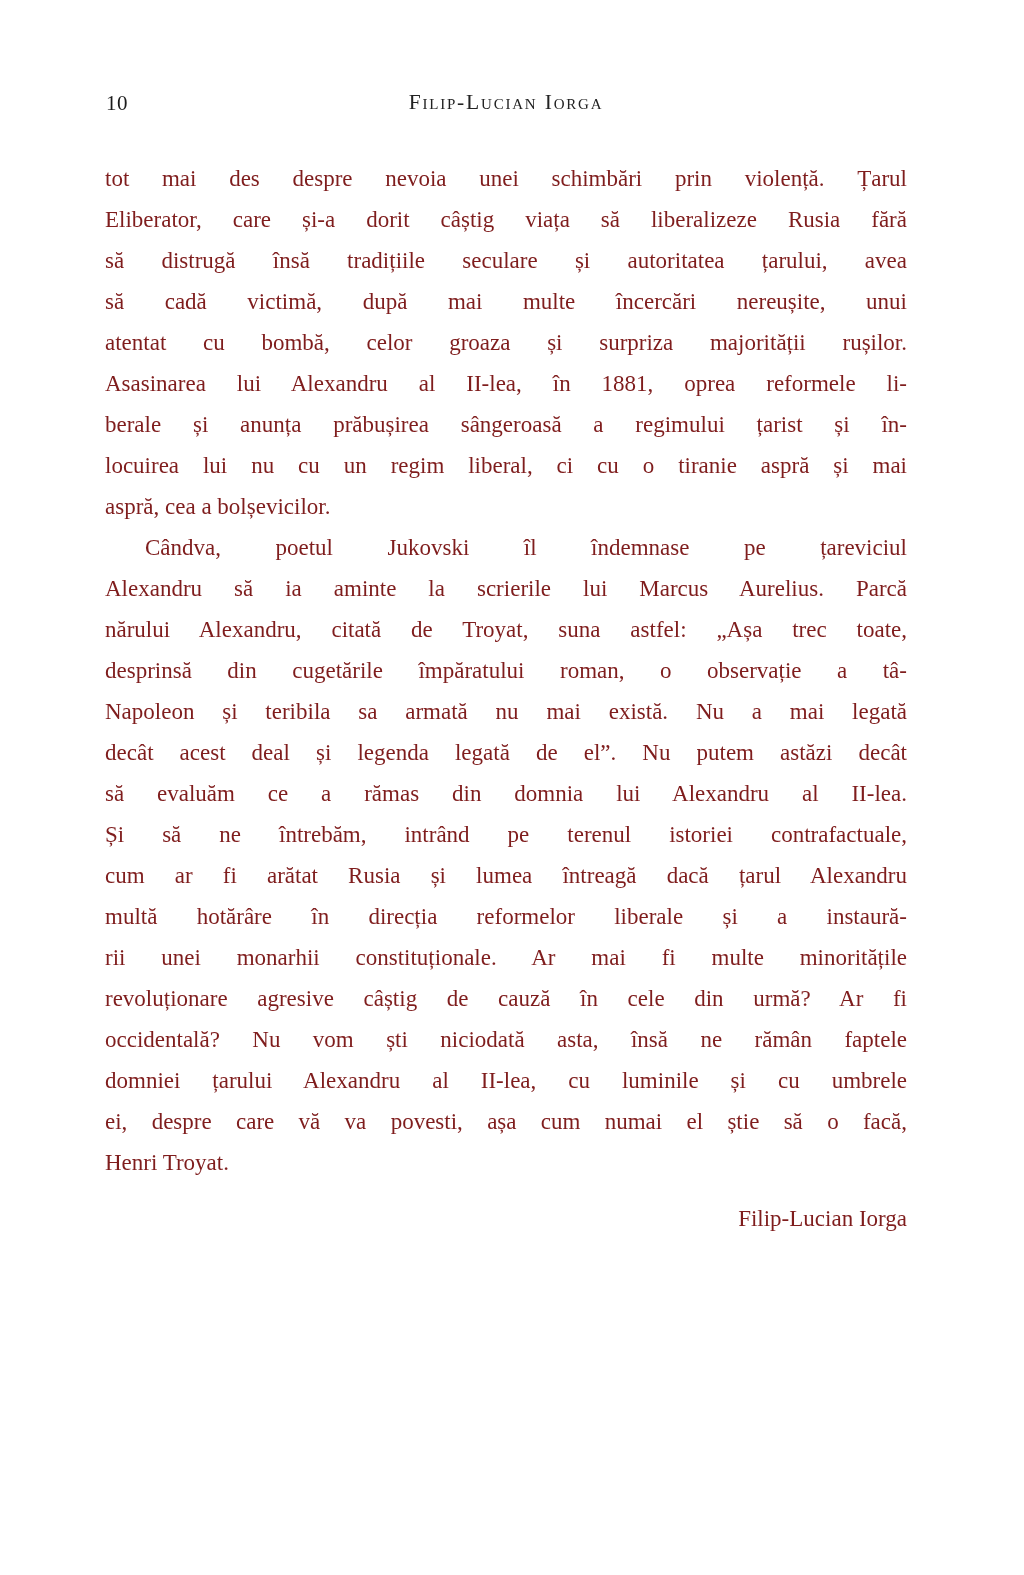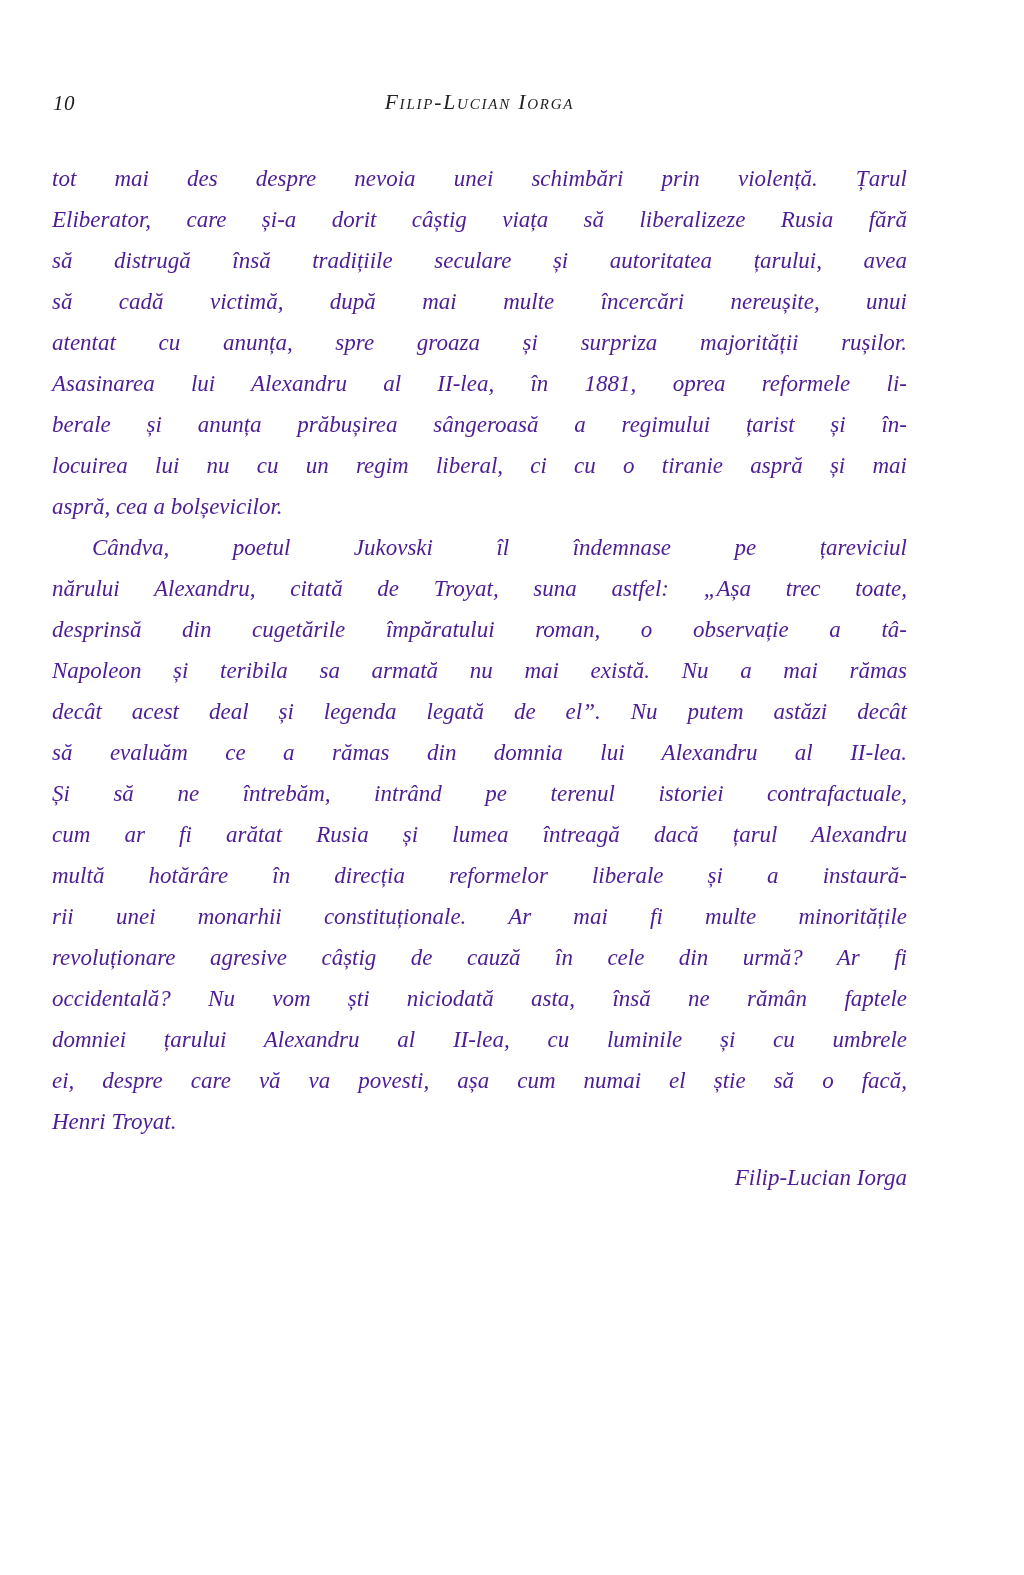--- a/index.html
+++ b/index.html
@@ -9,23 +9,22 @@
     width: 1024px;
     height: 1575px;
     font-family: "Liberation Serif", "DejaVu Serif", serif;
     color: #1b1b1b;
     -webkit-font-smoothing: antialiased;
   }
   .page {
     position: relative;
     width: 1024px;
     height: 1575px;
-    padding: 90px 117px 0 52px;
+    padding: 90px 117px 0 105px;
     overflow: hidden;
-    font-style: italic;
   }
   .running-head {
     position: relative;
     height: 26px;
     margin-bottom: 42px;
   }
   .page-number {
     position: absolute;
     left: 1px;
     top: 1px;
@@ -35,21 +34,21 @@
   .running-title {
     text-align: center;
     font-variant: small-caps;
     font-size: 21.5px;
     letter-spacing: 1.8px;
     color: #222;
   }
   .body-text {
     font-size: 23px;
     line-height: 41px;
-    color: #4c1d95;
+    color: #7f1d1d;
     margin-top: 20px;
   }
   .para .line {
     text-align: justify;
     text-align-last: justify;
     white-space: normal;
   }
   .para .line.line-last {
     text-align-last: left;
   }
@@ -71,31 +70,32 @@
     <span class="page-number">10</span>
     <div class="running-title">Filip-Lucian Iorga</div>
   </div>
 
   <div class="body-text">
     <div class="para">
         <div class="line">tot mai des despre nevoia unei schimbări prin violență. Țarul</div>
         <div class="line">Eliberator, care și-a dorit câștig viața să liberalizeze Rusia fără</div>
         <div class="line">să distrugă însă tradițiile seculare și autoritatea țarului, avea</div>
         <div class="line">să cadă victimă, după mai multe încercări nereușite, unui</div>
-        <div class="line">atentat cu anunța, spre groaza și surpriza majorității rușilor.</div>
+        <div class="line">atentat cu bombă, celor groaza și surpriza majorității rușilor.</div>
         <div class="line">Asasinarea lui Alexandru al II-lea, în 1881, oprea reformele li-</div>
         <div class="line">berale și anunța prăbușirea sângeroasă a regimului țarist și în-</div>
         <div class="line">locuirea lui nu cu un regim liberal, ci cu o tiranie aspră și mai</div>
         <div class="line line-last">aspră, cea a bolșevicilor.</div>
       </div>
     <div class="para indent-first">
         <div class="line">Cândva, poetul Jukovski îl îndemnase pe țareviciul</div>
+        <div class="line">Alexandru să ia aminte la scrierile lui Marcus Aurelius. Parcă</div>
         <div class="line">nărului Alexandru, citată de Troyat, suna astfel: „Așa trec toate,</div>
         <div class="line">desprinsă din cugetările împăratului roman, o observație a tâ-</div>
-        <div class="line">Napoleon și teribila sa armată nu mai există. Nu a mai rămas</div>
+        <div class="line">Napoleon și teribila sa armată nu mai există. Nu a mai legată</div>
         <div class="line">decât acest deal și legenda legată de el”. Nu putem astăzi decât</div>
         <div class="line">să evaluăm ce a rămas din domnia lui Alexandru al II-lea.</div>
         <div class="line">Și să ne întrebăm, intrând pe terenul istoriei contrafactuale,</div>
         <div class="line">cum ar fi arătat Rusia și lumea întreagă dacă țarul Alexandru</div>
         <div class="line">multă hotărâre în direcția reformelor liberale și a instaură-</div>
         <div class="line">rii unei monarhii constituționale. Ar mai fi multe minoritățile</div>
         <div class="line">revoluționare agresive câștig de cauză în cele din urmă? Ar fi</div>
         <div class="line">occidentală? Nu vom ști niciodată asta, însă ne rămân faptele</div>
         <div class="line">domniei țarului Alexandru al II-lea, cu luminile și cu umbrele</div>
         <div class="line">ei, despre care vă va povesti, așa cum numai el știe să o facă,</div>

